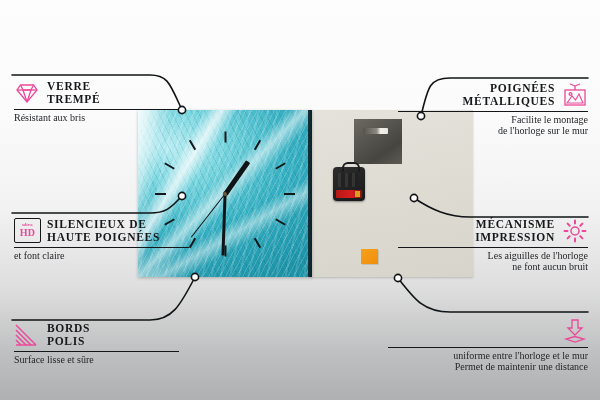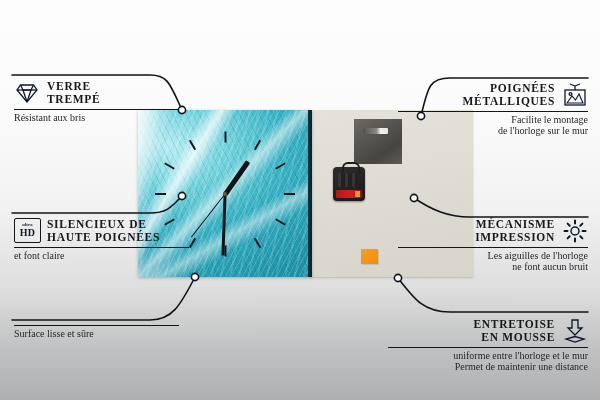--- a/index.html
+++ b/index.html
@@ -57,21 +57,21 @@
 
   
   .callout{position:absolute;margin-top:40px;}
   .title{font-weight:bold;letter-spacing:.7px;font-size:11.5px;color:#16181a;line-height:13px;white-space:nowrap;}
   .rule{height:1.4px;background:#14161a;margin:3px 0 3px;}
   .desc{font-size:10px;color:#24262a;line-height:10.5px;white-space:nowrap;}
   .left .title,.left .desc{text-align:left;}
   .right .title,.right .desc{text-align:right;}
   .head{display:flex;align-items:center;gap:7px;}
   .right .head{justify-content:flex-end;}
-  .ico{flex:0 0 auto;width:26px;height:26px;color:#0f172a;}
+  .ico{flex:0 0 auto;width:26px;height:26px;color:#ec4899;}
   .ico svg{display:block;width:26px;height:26px;}
 
   .hdbox{width:25px;height:23px;border:1.6px solid #14161a;border-radius:2px;
       display:flex;flex-direction:column;align-items:center;justify-content:center;line-height:1;}
   .hdbox .u{font-size:4.6px;font-weight:bold;letter-spacing:.2px;}
   .hdbox .h{font-size:10px;font-weight:bold;letter-spacing:.3px;}
 
   svg.links{position:absolute;left:0;top:0;width:600px;height:400px;pointer-events:none;}
 </style>
 </head>
@@ -169,20 +169,37 @@
       <div>
         <div class="title">SILENCIEUX DE</div>
         <div class="title">HAUTE POIGNÉES</div>
       </div>
     </div>
     <div class="rule"></div>
     <div class="desc">et font claire</div>
   </div>
 
   <div class="callout left" style="left:14px;top:282px;width:165px;">
+    <div class="head">
+      <span class="ico">
+        <svg viewBox="0 0 26 26">
+            <g stroke="currentColor" stroke-width="1.5" fill="none">
+          <path d="M2 3 L22 23"></path>
+              <path d="M2 8 L17 23"></path>
+              <path d="M2 13 L12 23"></path>
+              <path d="M2 18 L7 23"></path>
+              <path d="M2 23 H22"></path>
+        </g>
+          </svg>
+      </span>
+      <div>
+        <div class="title">BORDS</div>
+        <div class="title">POLIS</div>
+      </div>
+    </div>
     <div class="rule"></div>
     <div class="desc">Surface lisse et sûre</div>
   </div>
 
   <div class="callout right" style="right:12px;top:42px;width:190px;">
     <div class="head">
       <div>
         <div class="title">POIGNÉES</div>
         <div class="title">MÉTALLIQUES</div>
       </div>
@@ -218,24 +235,20 @@
           </svg>
       </span>
     </div>
     <div class="rule"></div>
     <div class="desc">Les aiguilles de l'horloge</div>
     <div class="desc">ne font aucun bruit</div>
   </div>
 
   <div class="callout right" style="right:12px;top:278px;width:200px;">
     <div class="head">
-      <div>
-        <div class="title">ENTRETOISE</div>
-        <div class="title">EN MOUSSE</div>
-      </div>
       <span class="ico">
         <svg viewBox="0 0 26 26">
             <g fill="none" stroke="currentColor" stroke-width="1.3">
           <path d="M10 2 h6 v8 h4 l-7 7 -7 -7 h4 z"></path>
           <path d="M13 18.5 L4 21 L13 24 L22 21 Z"></path>
         </g>
           </svg>
       </span>
     </div>
     <div class="rule"></div>

